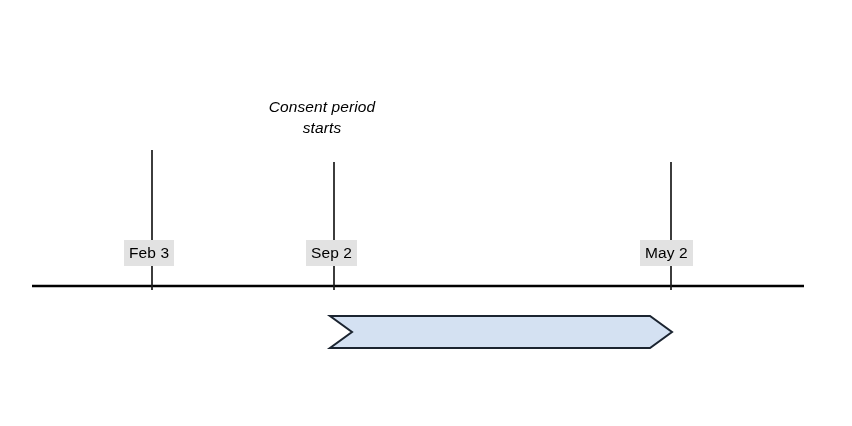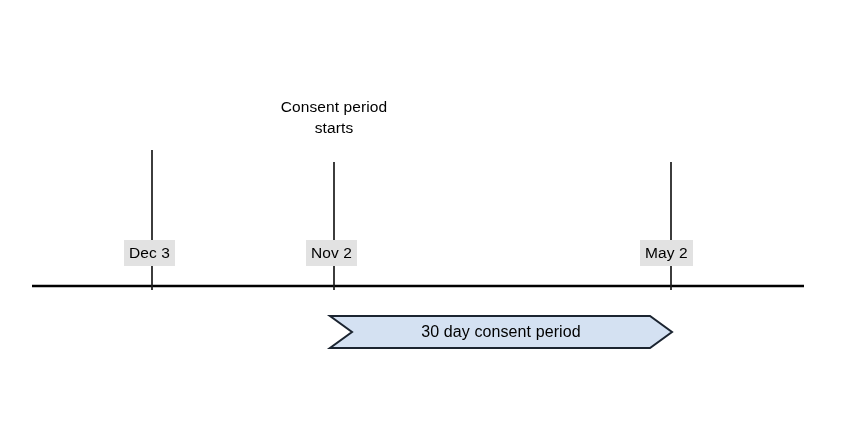--- a/index.html
+++ b/index.html
@@ -69,23 +69,22 @@
 
     <line id="axis-line" x1="32" y1="286" x2="804" y2="286" stroke="#000000" stroke-width="2.6" stroke-linecap="butt"></line>
 
     <line id="tick-0" x1="152" y1="150" x2="152" y2="290" stroke="#1a1a1a" stroke-width="1.7"></line>
     <line id="tick-1" x1="334" y1="162" x2="334" y2="290" stroke="#1a1a1a" stroke-width="1.7"></line>
     <line id="tick-2" x1="671" y1="162" x2="671" y2="290" stroke="#1a1a1a" stroke-width="1.7"></line>
 
     <polygon id="banner-shape" points="330,316 650,316 672,332 650,348 330,348 352,332" fill="#d4e1f2" stroke="#1b2430" stroke-width="2" stroke-linejoin="miter"></polygon>
   </svg>
 
-  <div class="date-chip" style="left:124px; top:240px;">Dec 3</div>
+  <div class="date-chip" style="left:124px; top:240px;">Feb 3</div>
 
-  <div class="event-label" style="left:184px; top:96px; width:300px;">Consent period
+  <div class="event-label" style="left:172px; top:96px; width:300px;font-style:italic;">Consent period
 starts</div>
-  <div class="date-chip" style="left:306px; top:240px;">Nov 2</div>
+  <div class="date-chip" style="left:306px; top:240px;">Sep 2</div>
 
   <div class="date-chip" style="left:640px; top:240px;text-align:right;">May 2</div>
 
-  <div class="banner-caption" style="left:352px; top:322px; width:298px;">30 day consent period</div>
 
 </div>
 
 </body></html>

